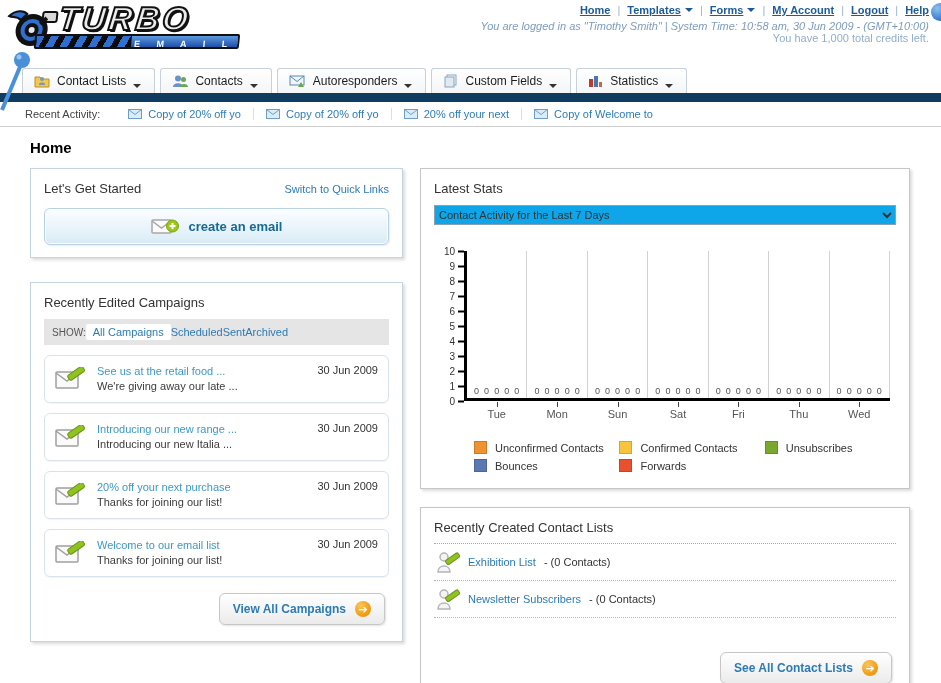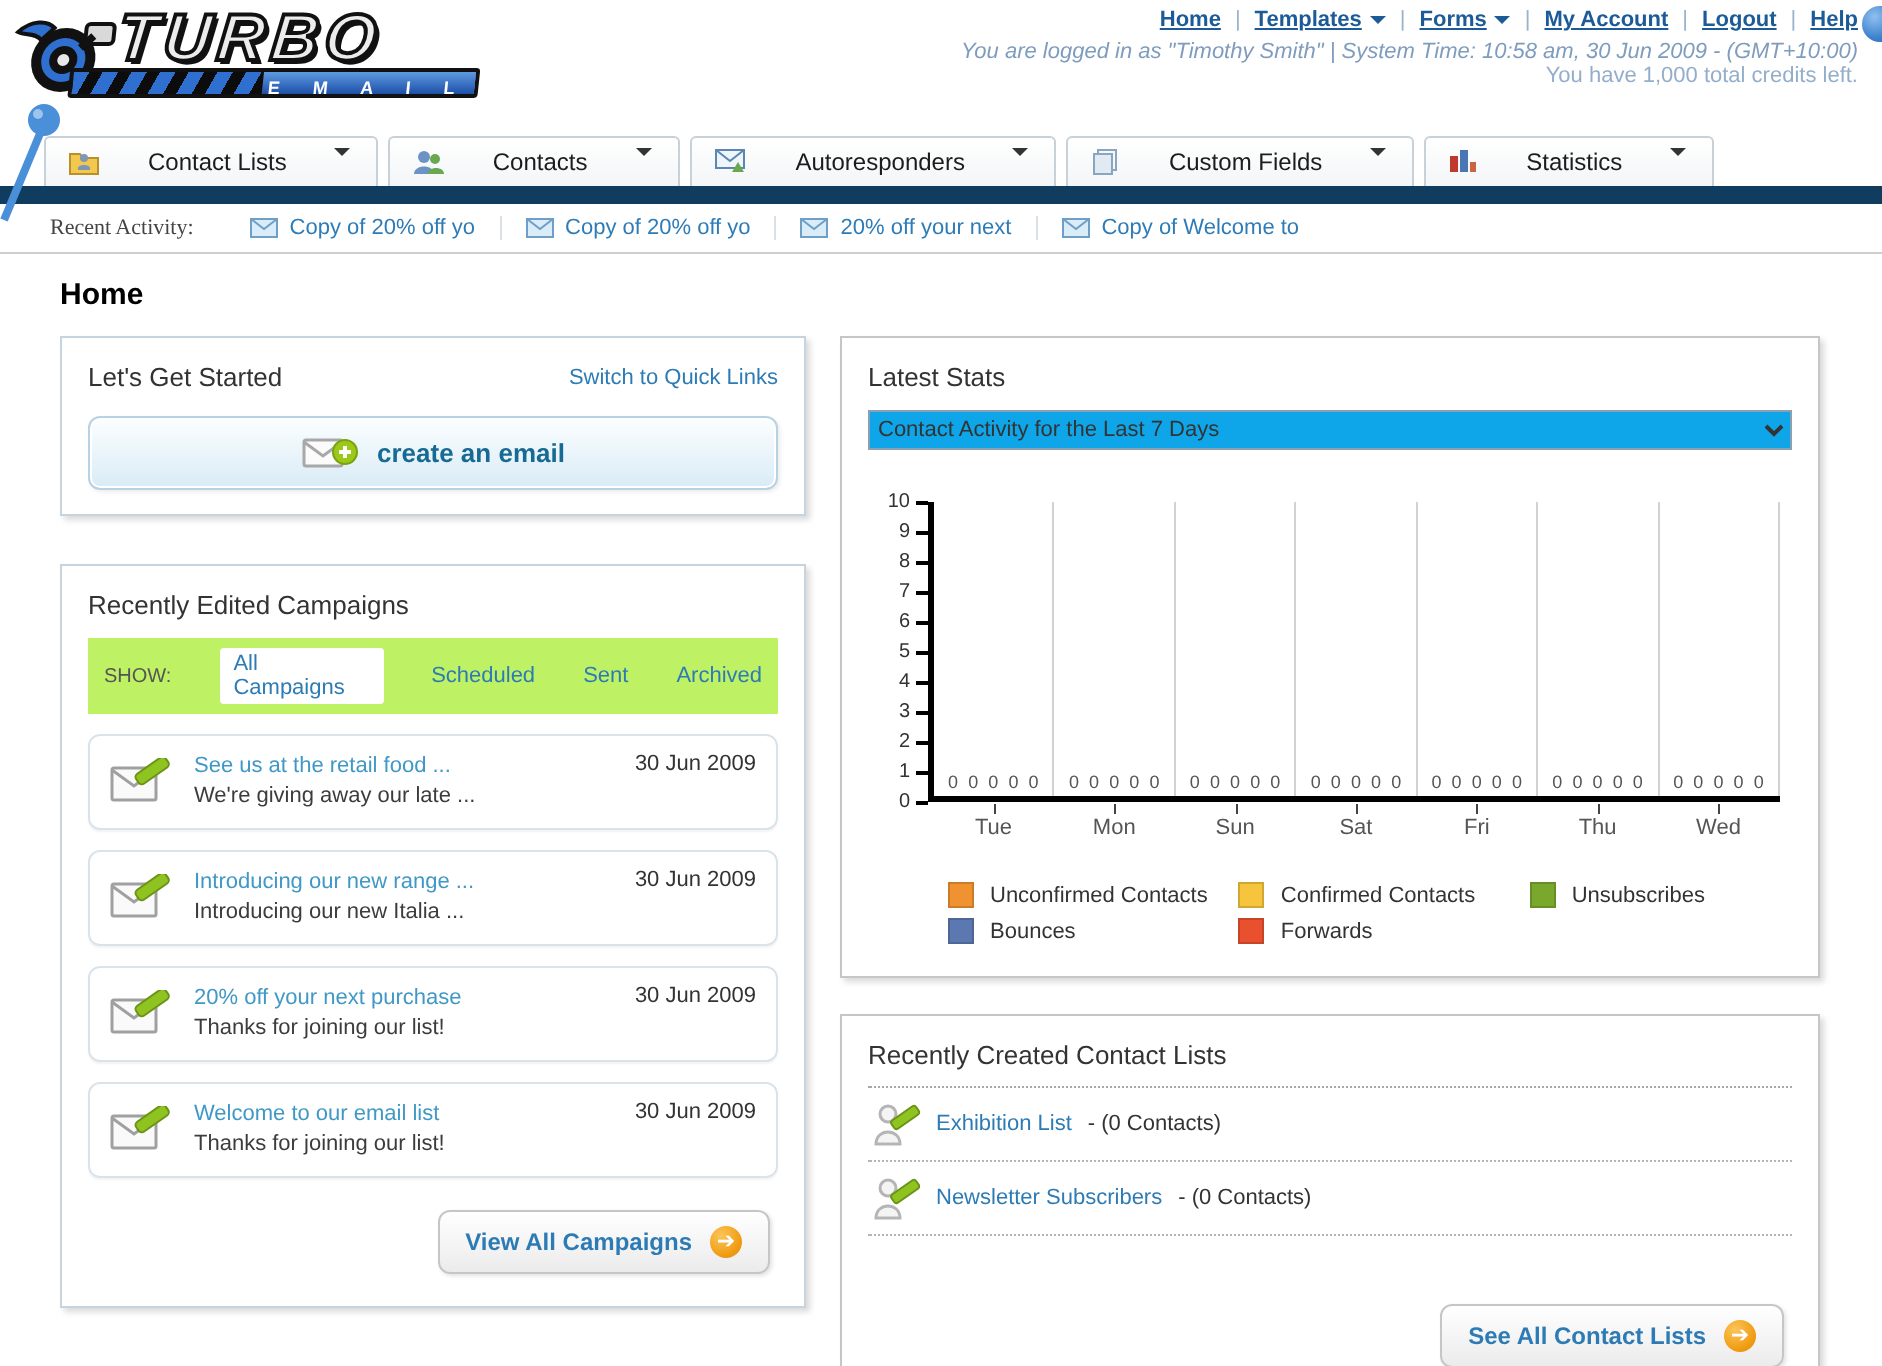--- a/index.html
+++ b/index.html
@@ -34,49 +34,49 @@
   .top-right { position:absolute; right:12px; top:4px; text-align:right; }
   .top-links { list-style:none; display:flex; justify-content:flex-end; align-items:center; font-size:11px; font-weight:bold; }
   .top-links li { display:flex; align-items:center; }
   .top-links li:not(:last-child)::after { content:"|"; color:#9ab2cc; font-weight:normal; margin:0 7px; }
   .top-links a { color:#1c5b97; text-decoration:underline; cursor:pointer; display:flex; align-items:center; gap:4px; }
   .caret-down { width:0; height:0; border-left:4px solid transparent; border-right:4px solid transparent; border-top:4px solid #1c5b97; display:inline-block; }
   .status1 { margin-top:4px; font-size:11px; color:#7e9cbd;font-style:italic; }
   .status2 { font-size:11px; color:#93aecb; }
   
   .tabs { display:flex; gap:5px; padding:0 0 0 22px; align-items:flex-end; height:29px; }
-  .tab { display:inline-flex; align-items:flex-start; gap:24px; padding:5px 13px 5px 11px;
+  .tab { display:inline-flex; align-items:flex-end; gap:7px; padding:5px 13px 5px 11px;
     background:linear-gradient(#ffffff,#f3f5f7); border:1px solid #c7d1d9; border-bottom:none;
     border-radius:3px 3px 0 0; font-size:12px; color:#1c1c1c; cursor:pointer; }
   .tab .caret { width:0; height:0; border-left:4px solid transparent; border-right:4px solid transparent; border-top:4px solid #333; }
   .navy-bar { height:9px; background:#0f3c5f; }
   
   .recent-activity { display:flex; align-items:center; height:25px; padding-left:25px; border-bottom:1px solid #cfcfcf; font-size:11px; }
-  .ra-label { color:#444; margin-right:16px;font-family:Liberation Serif, serif; }
+  .ra-label { color:#444; margin-right:16px; }
   .ra-item { display:flex; align-items:center; gap:6px; padding:0 12px; color:#2e7cb7; cursor:pointer; }
   .ra-item:not(:last-child) { border-right:1px solid #d9e0e6; }
   
   .main { padding:8px 31px 0 30px; }
   .page-title { font-size:15px; font-weight:bold; color:#000; margin:4px 0 12px; }
   .columns { display:flex; gap:17px; align-items:flex-start; }
   .col-left { width:373px; flex:none; }
   .col-right { flex:1; }
   .panel { background:#fff; border:1px solid #c6d4e0; box-shadow:2px 2px 3px rgba(0,0,0,0.15); padding:12px 13px; margin-bottom:24px; }
   .panel-gray { border-color:#c6c6c6; }
   .panel-title { font-size:13px; color:#333; }
   
   .gs-head { display:flex; justify-content:space-between; align-items:center; }
   .link-blue { font-size:11px; color:#2d7bb5; cursor:pointer; text-decoration:none; }
   .gs-buttons { display:flex; gap:14px; margin-top:12px; }
   .gs-btn { flex:1; display:flex; align-items:center; justify-content:center; gap:10px; height:37px;
     background:linear-gradient(#fcfeff,#d9ebf6); border:1px solid #b6d2e3; border-radius:6px;
     box-shadow:inset 0 0 0 1px #fff, 1px 1px 2px rgba(0,0,0,0.08);
     font-size:13px; font-weight:bold; color:#176a93; cursor:pointer; }
   
-  .show-bar { background:#bef264; margin-top:9px; padding:5px 8px; display:flex; align-items:center; gap:24px; font-size:11px; }
+  .show-bar { background:#e5e5e5; margin-top:9px; padding:5px 8px; display:flex; align-items:center; gap:0; font-size:11px; }
   .show-label { color:#555; font-size:10px; }
   .filter { color:#2d7bb5; cursor:pointer; }
   .filter.active { background:#fff; padding:2px 7px; border-radius:2px; }
   .camp-row { margin-top:10px; border:1px solid #d9e3ec; border-radius:6px; padding:8px 10px; display:flex; gap:10px; align-items:center; box-shadow:0 1px 1px rgba(0,0,0,0.05); }
   .camp-text { line-height:15px; }
   .camp-title { font-size:11px; color:#3f98c6; cursor:pointer; }
   .camp-sub { font-size:11px; color:#3c3c3c; }
   .camp-date { margin-left:auto; font-size:11px; color:#333; align-self:flex-start; }
   .btn-row { display:flex; justify-content:flex-end; margin:16px 4px 4px 0; }
   .white-btn { display:inline-flex; align-items:center; gap:9px; padding:7px 13px;

